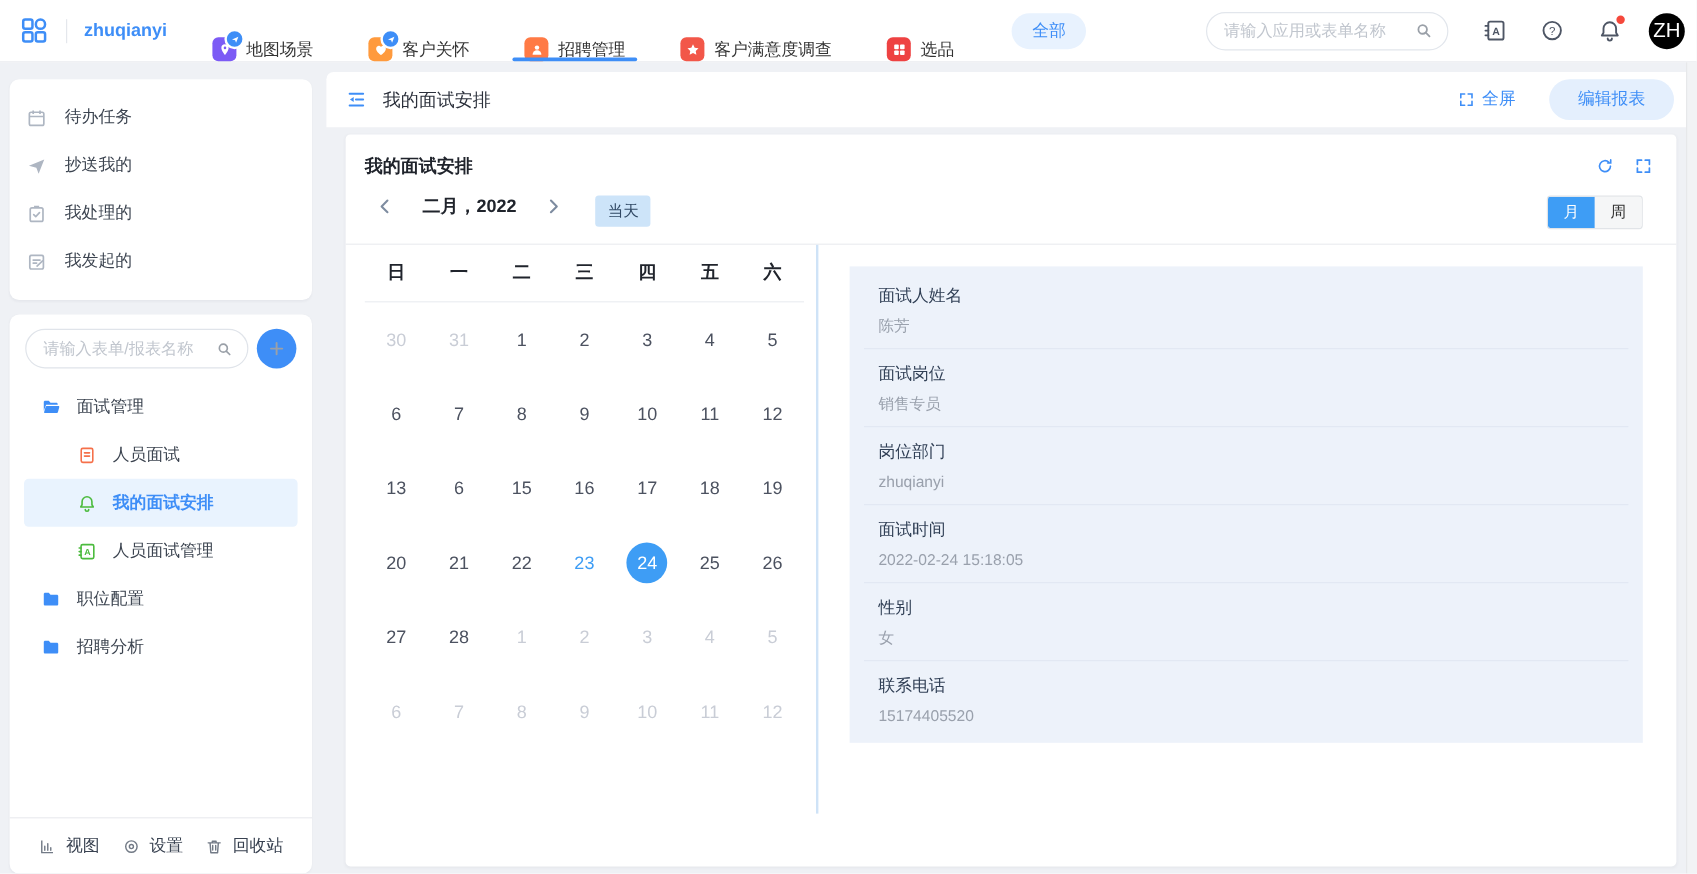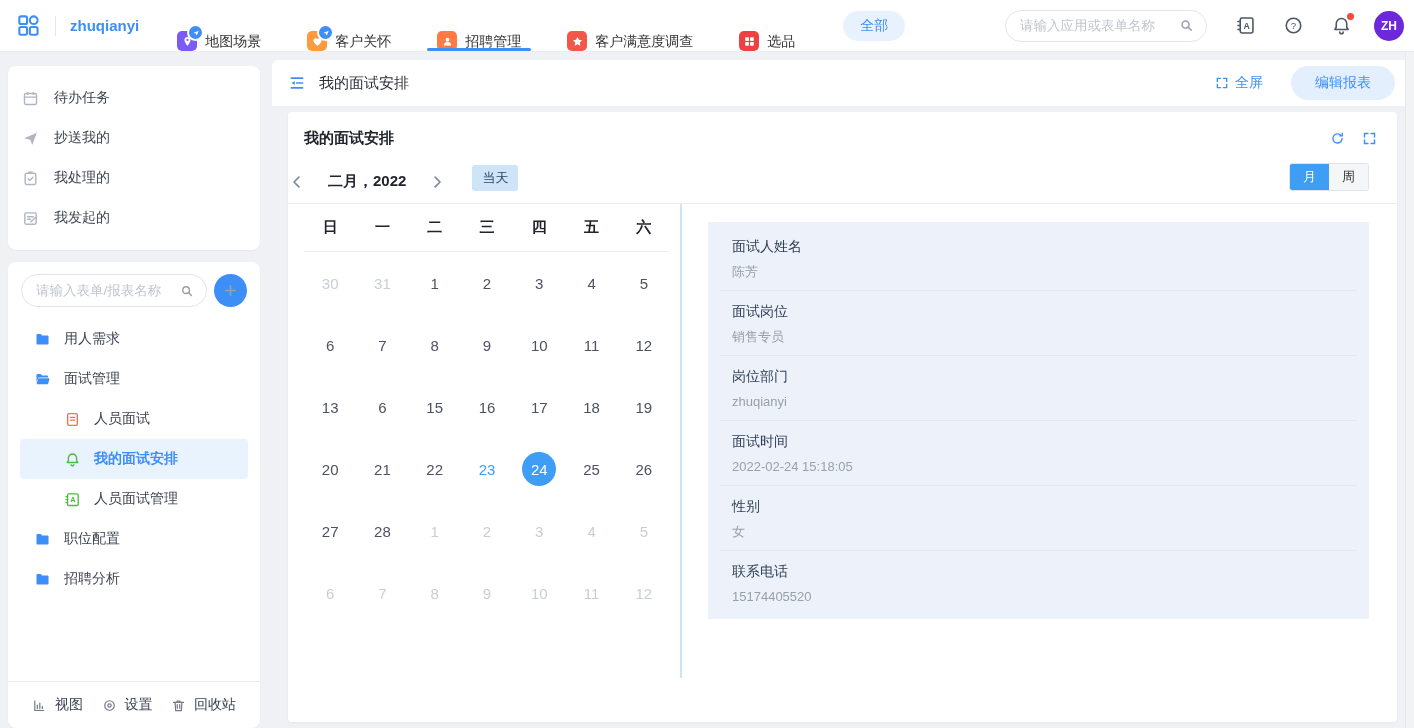--- a/index.html
+++ b/index.html
@@ -21,21 +21,21 @@
   .app-badge{position:absolute;top:-7px;right:-7px;width:13px;height:13px;border-radius:50%;background:#3e8ef7;border:2px solid #fff;display:grid;place-items:center}
   .app-badge svg{width:8px;height:8px}
   .all-pill{margin-left:48px;background:#e8f2fe;color:#3e8ef7;border:none;border-radius:16px;padding:6px 17px;font-size:14px;cursor:pointer}
   .tb-search{margin-left:auto;margin-right:28px;width:202px;height:32px;border:1px solid #e2e6ec;border-radius:16px;display:flex;align-items:center;padding:0 12px;box-sizing:border-box;background:#fff}
   .tb-search input{border:none;outline:none;flex:1;font-size:13.5px;font-family:inherit;color:#333;background:transparent;min-width:0}
   .tb-search input::placeholder{color:#c1c6ce}
   .tb-search .icon{width:15px;height:15px;color:#9aa0a8}
   .tb-icons{display:flex;align-items:center;gap:27px;margin-right:22px}
   .tb-ic{width:21px;height:21px;color:#4e5665;position:relative;cursor:pointer}
   .red-dot{position:absolute;top:-2px;right:-2px;width:7px;height:7px;border-radius:50%;background:#f5483b}
-  .avatar{width:30px;height:30px;border-radius:50%;background:#6d28d9;color:#fff;font-size:12px;font-weight:bold;display:grid;place-items:center;cursor:pointer}
+  .avatar{width:30px;height:30px;border-radius:50%;background:#000000;color:#fff;font-size:17px;font-weight:normal;display:grid;place-items:center;cursor:pointer}
 
   
   .app-body{display:flex;height:676px}
   .sidebar{width:268px;flex:none;padding:14px 8px 0 8px;box-sizing:border-box;display:flex;flex-direction:column;margin-right:4px}
   .side-card{background:#fff;border-radius:8px;box-shadow:0 1px 2px rgba(20,30,50,.04)}
   .quick-card{padding:12px 0;margin-bottom:12px}
   .quick-item{height:40px;display:flex;align-items:center;padding-left:14px;gap:15px;color:#3c4450;cursor:pointer}
   .quick-item .icon{width:17px;height:17px;color:#aeb6c2}
   .tree-card{flex:1;display:flex;flex-direction:column;min-height:0}
   .form-search{display:flex;align-items:center;justify-content:space-between;padding:12px 13px 6px 13px}
@@ -62,21 +62,21 @@
   .header-right{margin-left:auto;display:flex;align-items:center;gap:28px}
   .fs-link{display:flex;align-items:center;gap:6px;color:#3e8ef7;cursor:pointer}
   .fs-link .icon{width:14px;height:14px}
   .edit-btn{background:#e4effd;color:#3e8ef7;border:none;border-radius:17px;padding:8px 24px;font-size:14px;font-family:inherit;cursor:pointer}
 
   .report-card{flex:1;margin:6px 8px 6px 16px;background:#fff;border-radius:4px;box-shadow:0 1px 3px rgba(30,40,60,.05);display:flex;flex-direction:column;min-height:0}
   .card-head{display:flex;align-items:center;padding:17px 20px 0 16px;flex:none}
   .card-title{font-weight:bold;font-size:15px;color:#20242c}
   .card-tools{margin-left:auto;display:flex;gap:17px;color:#3e8ef7}
   .card-tools .icon{width:15px;height:15px;cursor:pointer}
-  .cal-toolbar{display:flex;align-items:flex-end;padding:15px 28px 12px 0;flex:none}
+  .cal-toolbar{display:flex;align-items:flex-start;padding:15px 28px 12px 24px;flex:none}
   .nav-chevron{width:18px;height:18px;color:#7e8ca0;cursor:pointer}
   .month-label{font-size:15px;font-weight:bold;color:#20242c;margin:0 22px}
   .today-chip{margin-left:26px;background:#cde4f9;color:#2f4763;font-size:13px;padding:4px 10px;border-radius:3px;border:none;font-family:Liberation Sans, sans-serif;cursor:pointer}
   .seg{margin-left:auto;display:flex;border:1px solid #e1e4e8;border-radius:3px;overflow:hidden}
   .seg-btn{width:39px;height:26px;display:grid;place-items:center;font-size:13px;background:#f5f6f7;color:#333;cursor:pointer}
   .seg-btn.active{background:#3e9df5;color:#fff}
   .cal-divider{border-top:1px solid #ecedf1;flex:none}
 
   .cal-body{flex:1;display:flex;min-height:0}
   .calendar{width:392px;flex:none;padding:0 10px 0 16px;box-sizing:border-box}
@@ -257,28 +257,20 @@
         </div>
         <button class="add-btn">
             <span class="icon">
               <svg viewBox="0 0 24 24" fill="none" stroke="currentColor" stroke-width="2.6" stroke-linecap="round">
                 <path d="M12 4.5v15M4.5 12h15"></path>
               </svg>
             </span>
           </button>
       </div>
       <div class="tree">
-          <div class="tree-row">
-            <span class="icon tree-icon" style="color: rgb(62, 142, 247);">
-              <svg viewBox="0 0 24 24" fill="currentColor">
-                <path d="M3.5 5.8c0-.9.7-1.6 1.6-1.6h4.3l2 2.2h7.5c.9 0 1.6.7 1.6 1.6v9.6c0 .9-.7 1.6-1.6 1.6H5.1c-.9 0-1.6-.7-1.6-1.6V5.8z"></path>
-              </svg>
-            </span>
-            <span>用人需求</span>
-          </div>
           <div class="tree-row">
             <span class="icon tree-icon" style="color: rgb(62, 142, 247);">
               <svg viewBox="0 0 24 24" fill="currentColor">
                 <path d="M3.5 5.8c0-.9.7-1.6 1.6-1.6h4.3l2 2.2h6.9c.9 0 1.6.7 1.6 1.6v1H6.3L3.5 16V5.8z"></path>
                 <path d="M6.9 10.3h13.8c.7 0 1.2.7 1 1.4l-1.5 5.7c-.2.8-.9 1.3-1.7 1.3H4.9c-.7 0-1.2-.7-1-1.4l1.8-6c.1-.6.6-1 1.2-1z"></path>
               </svg>
             </span>
             <span>面试管理</span>
           </div>
           <div class="tree-row lvl1">

